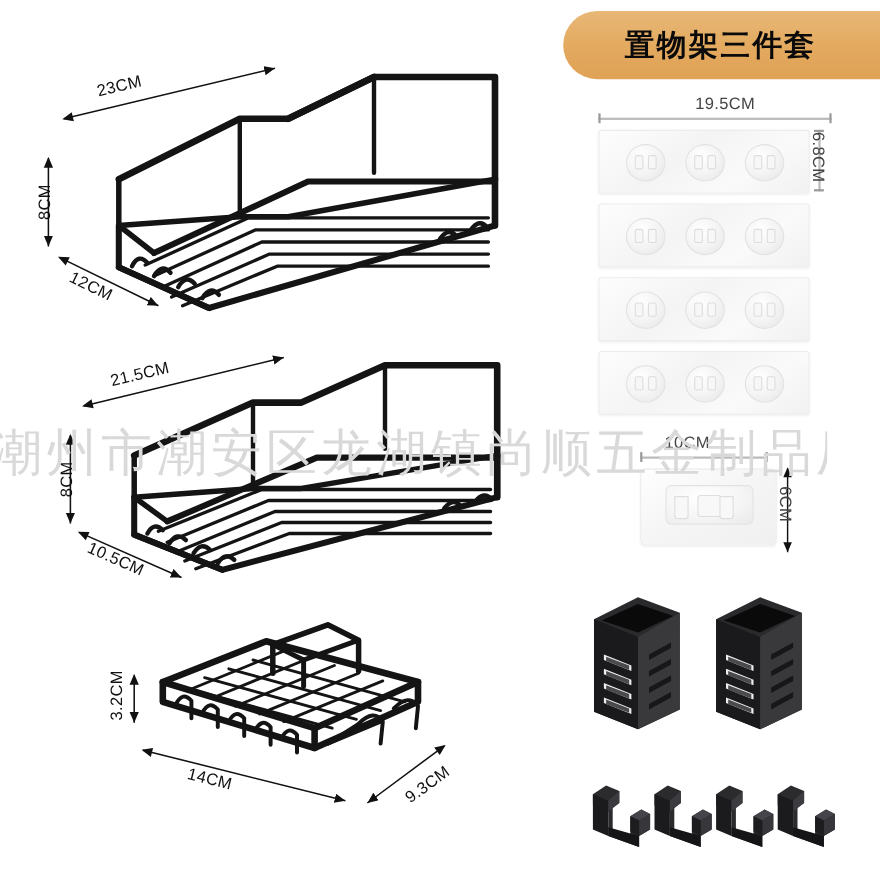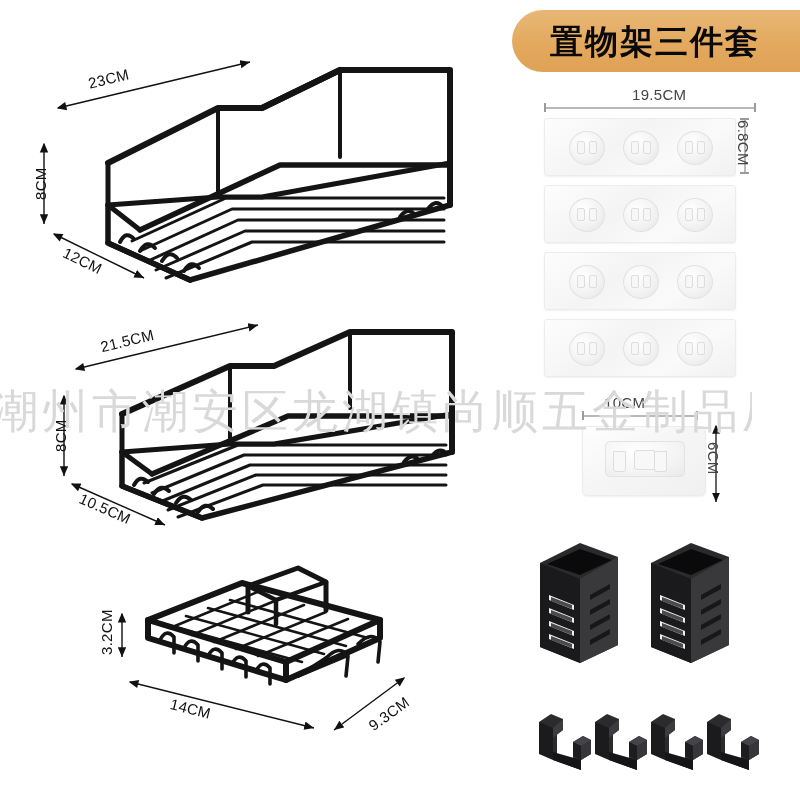--- a/index.html
+++ b/index.html
@@ -25,21 +25,21 @@
     height: 62px;
     background: linear-gradient(180deg, #e8b877 0%, #e3a95e 55%, #dfa257 100%);
     border-radius: 31px 0 0 31px;
     display: flex;
     align-items: center;
     justify-content: center;
     box-sizing: border-box;
     padding-right: 14px;
   }
   #title-banner .txt {
-    font-size: 33px;
+    font-size: 27px;
     font-weight: bold;
     color: #0a0a0a;
     letter-spacing: 2px;
     line-height: 1;
     font-family: "DejaVu Sans", "Liberation Sans", sans-serif;
   }
 
   
   #watermark {
     left: -8px;

